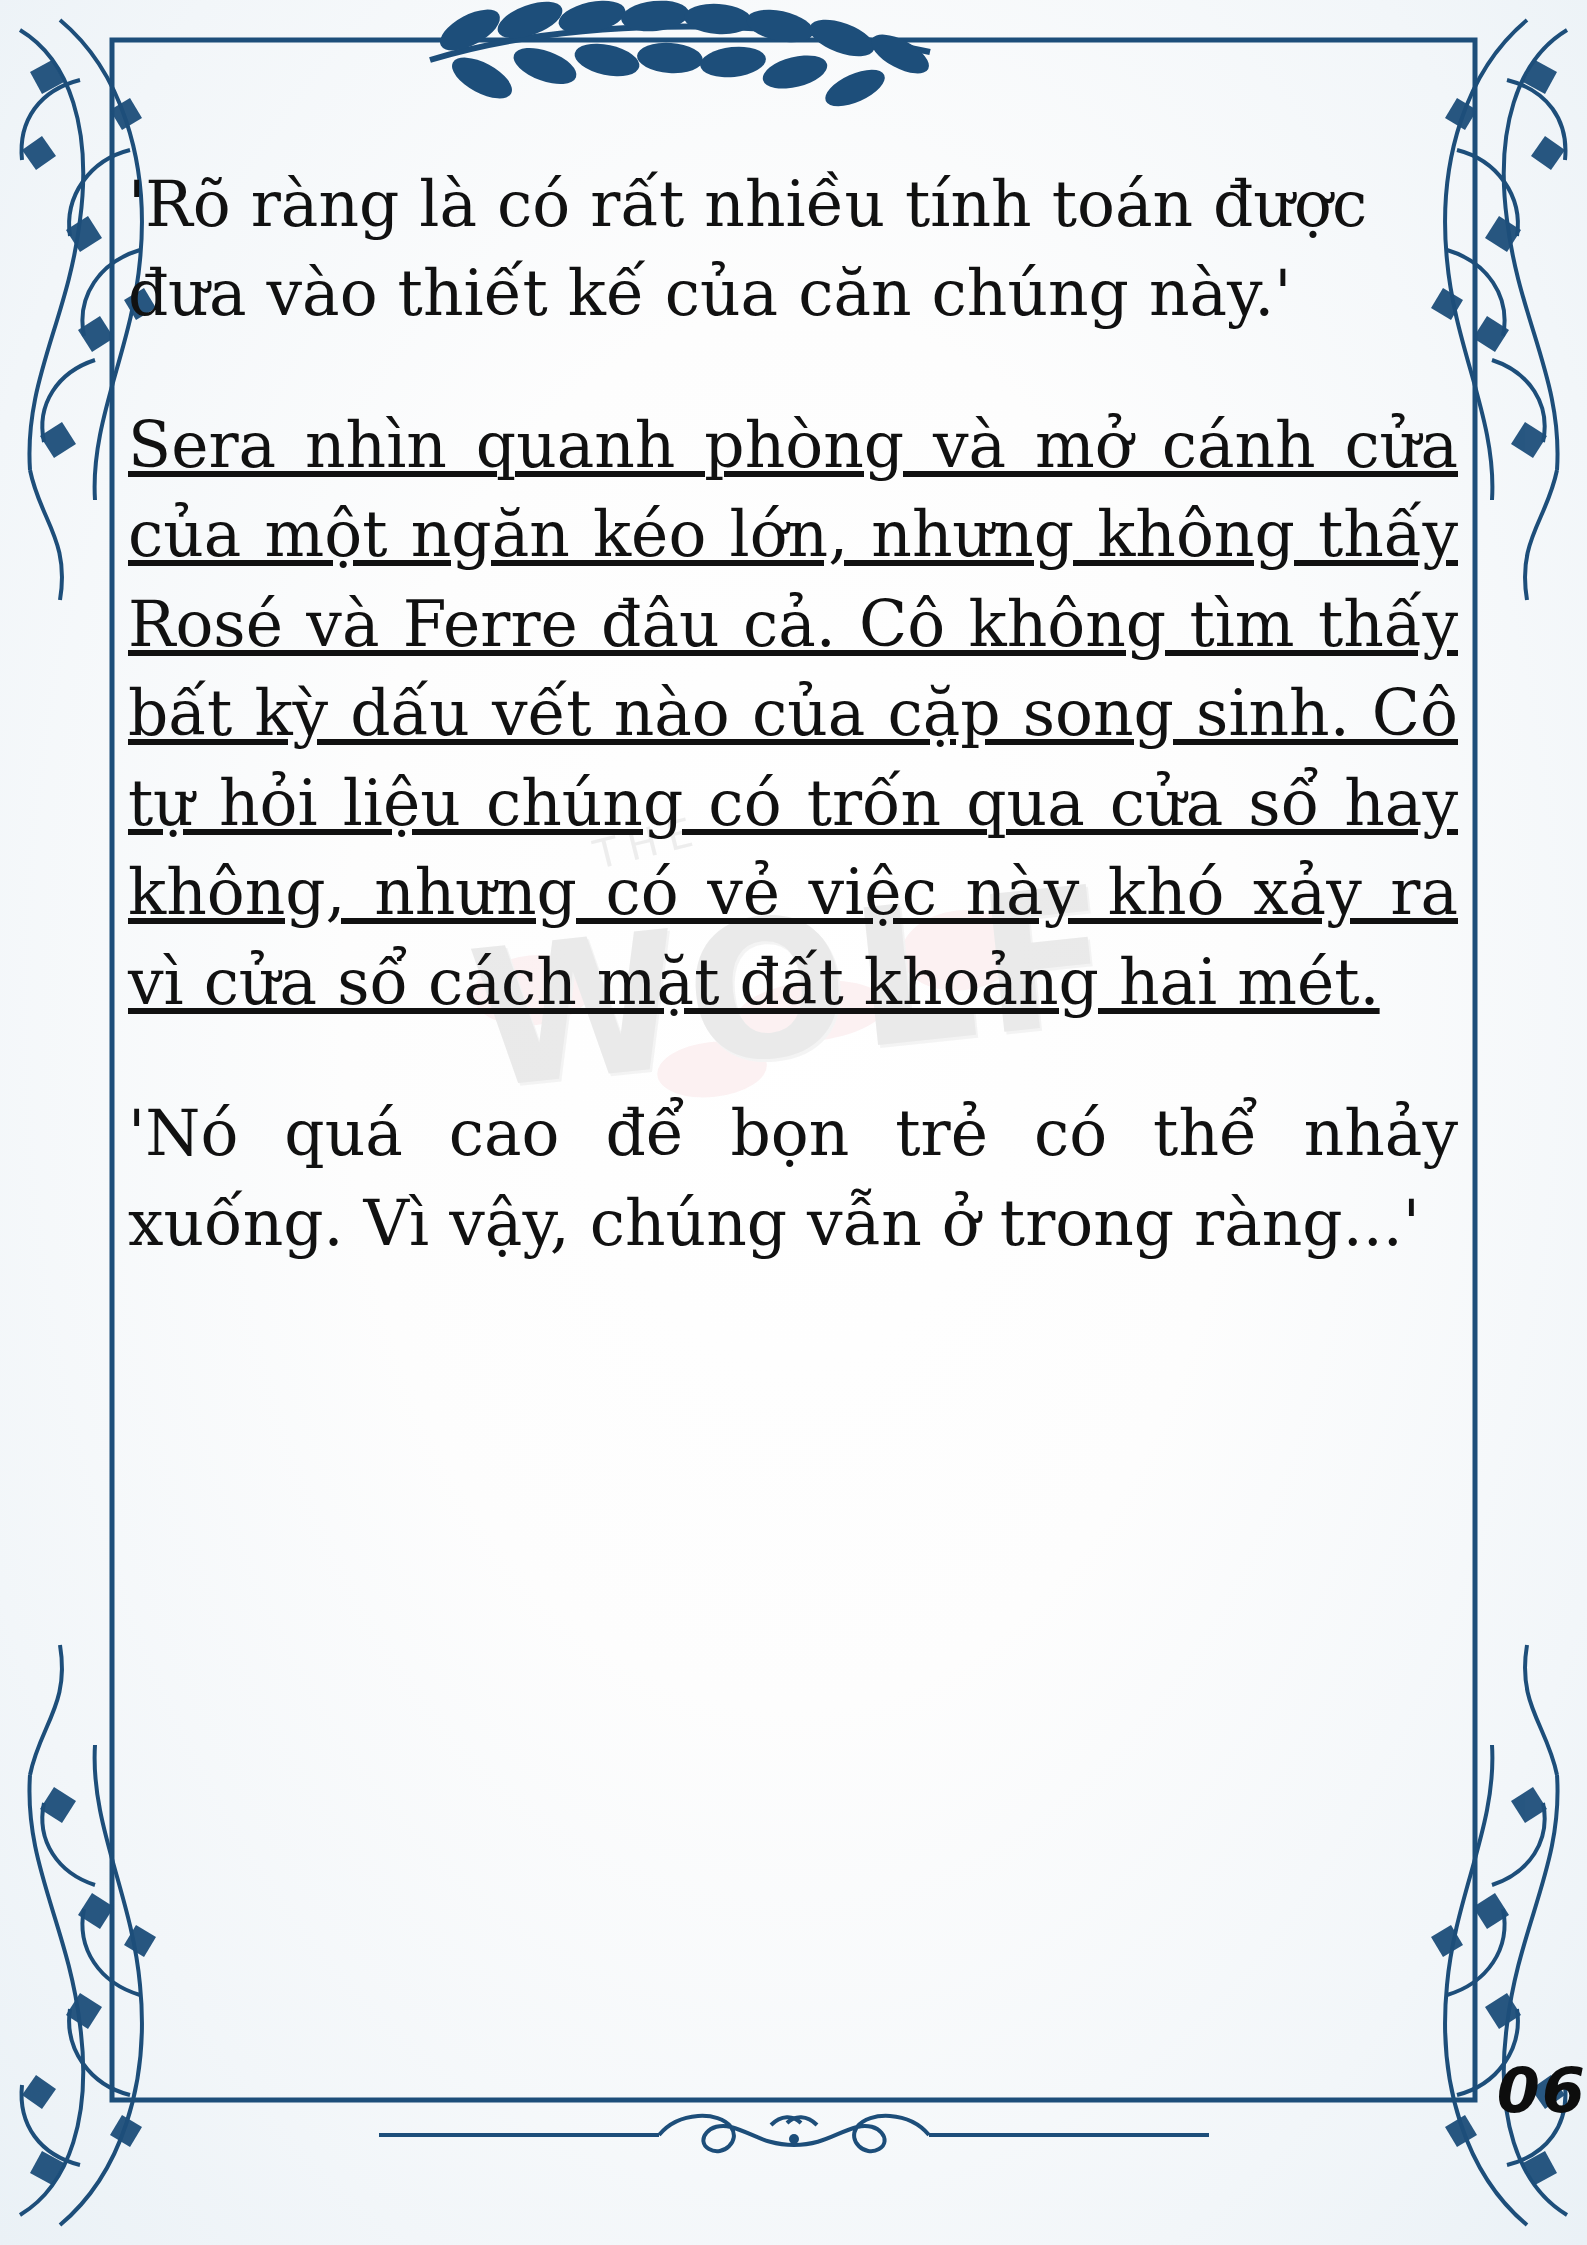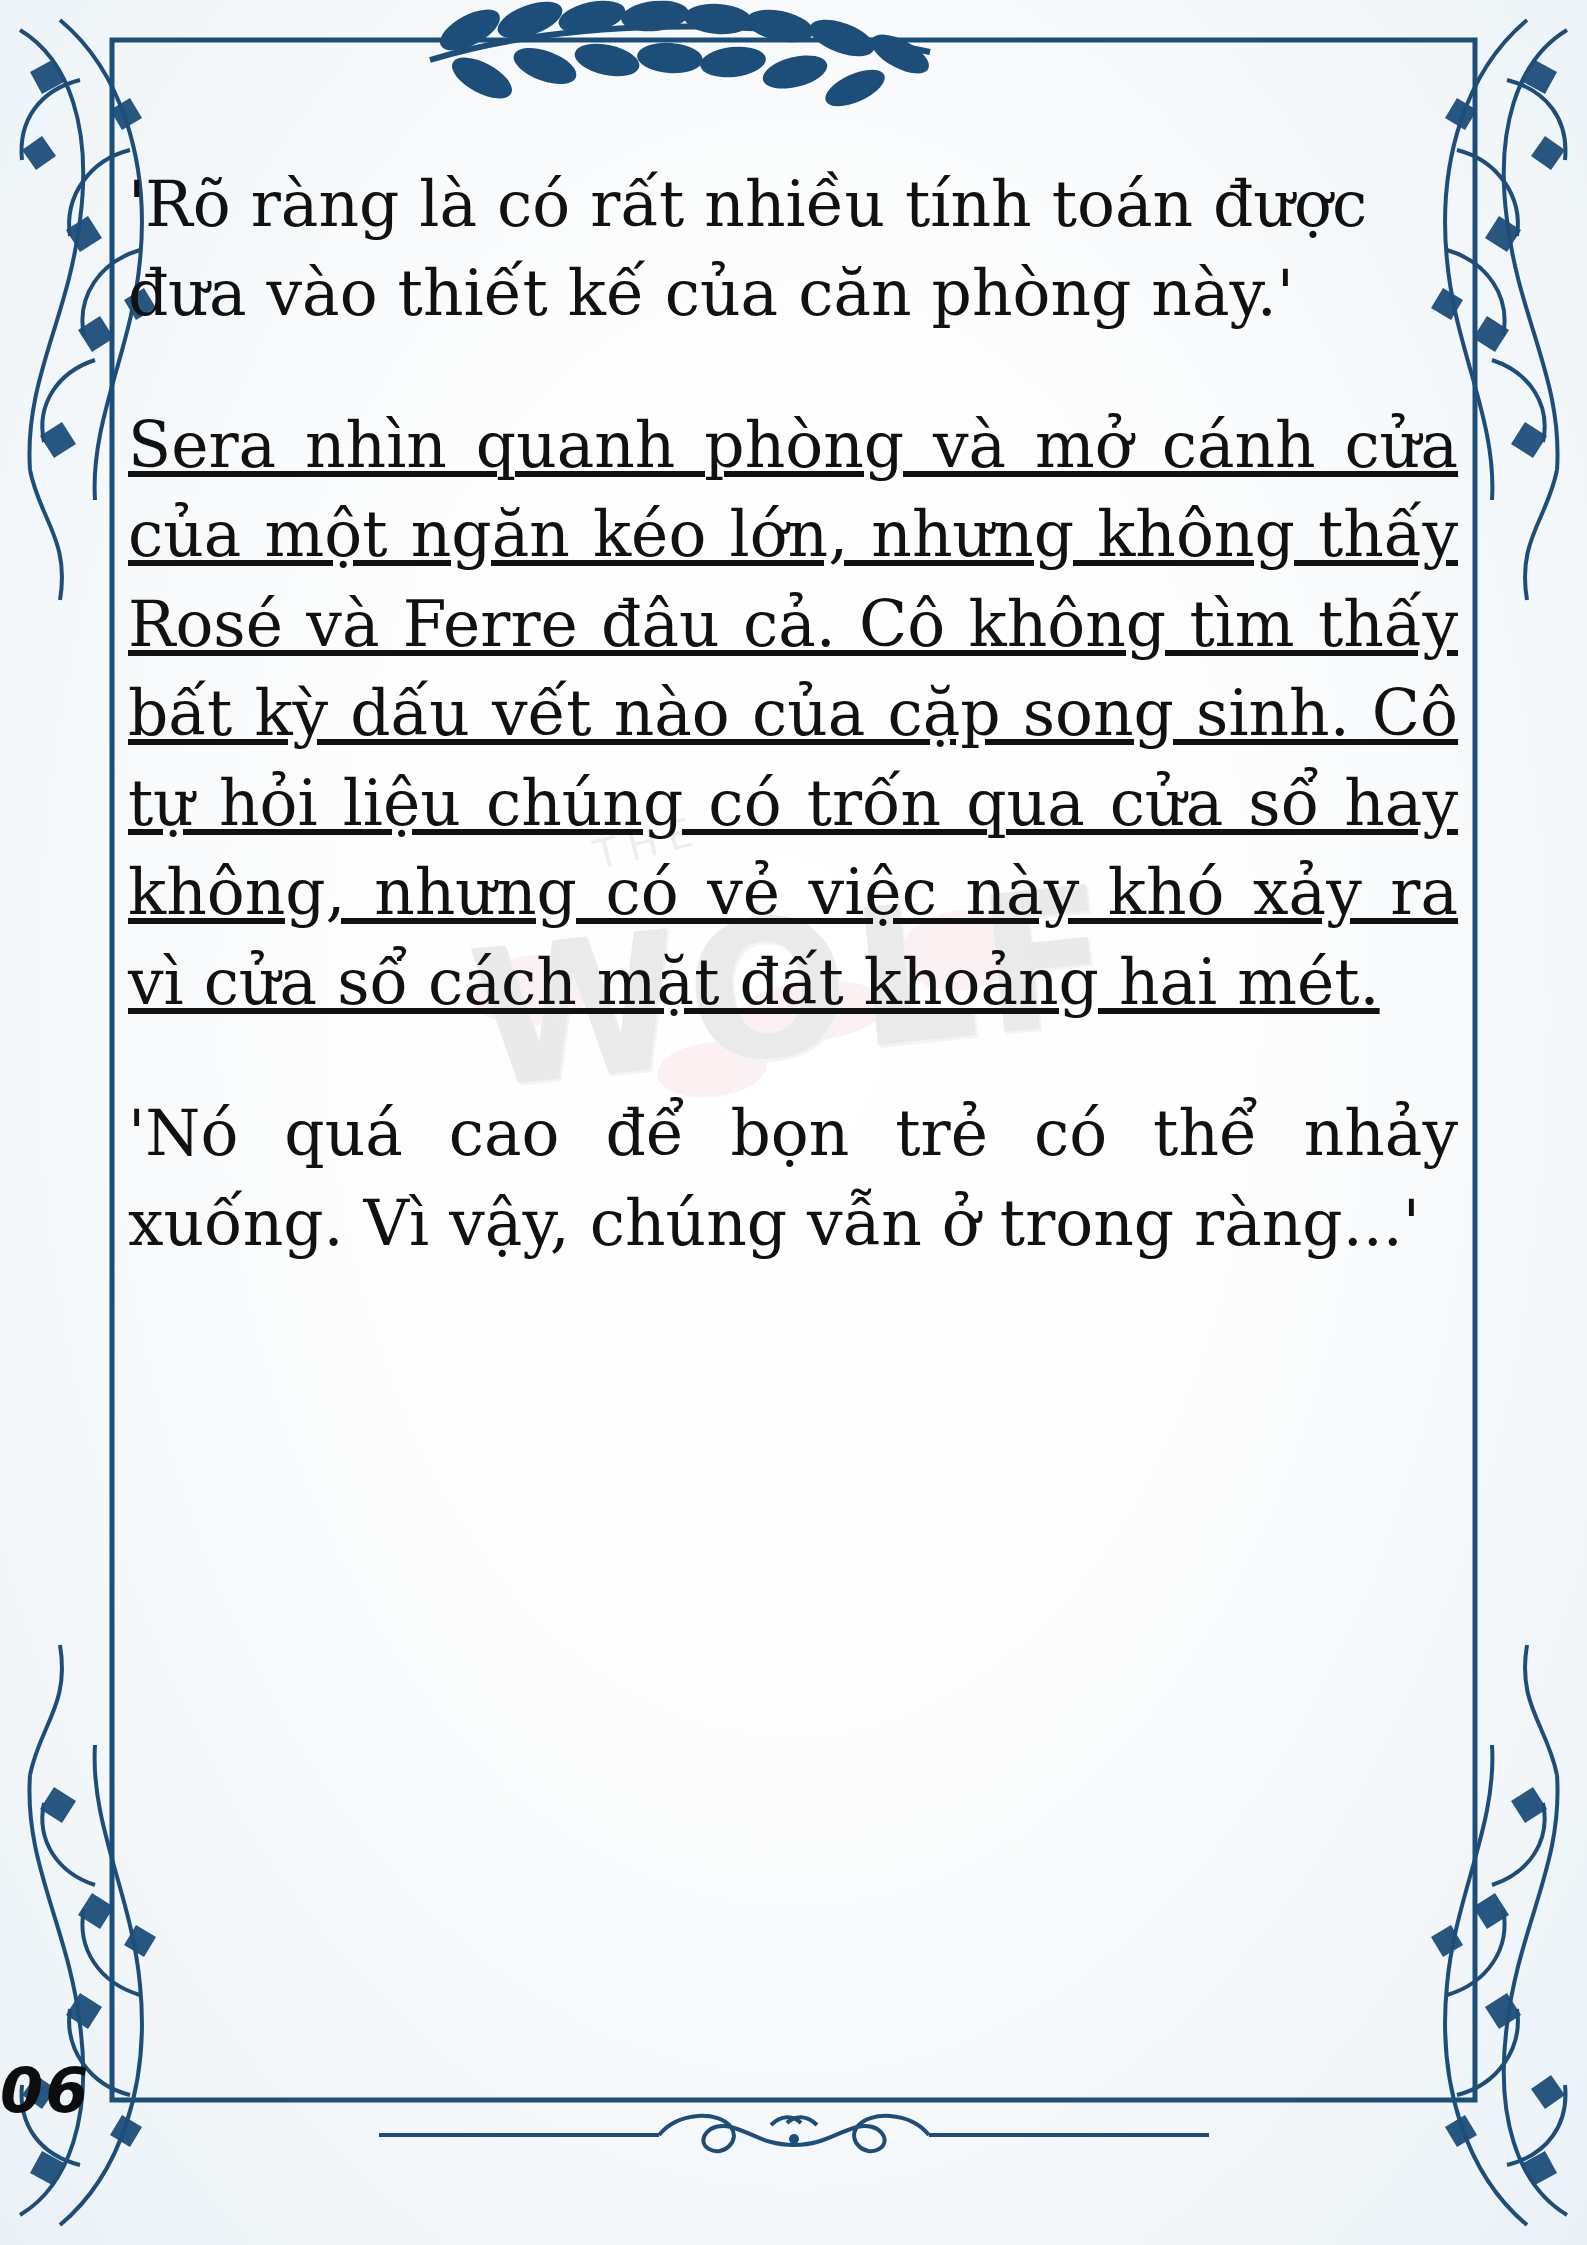--- a/index.html
+++ b/index.html
@@ -86,21 +86,21 @@
   p.para:last-child { margin-bottom: 0; }
   p.justify { text-align: justify; text-decoration: underline; }
   p.justify-wide { text-align: justify; }
 
   
   .page-number {
     position: absolute;
     left: 0;
     right: 0;
     bottom: 118px;
-    text-align: left;
+    text-align: right;
     z-index: 6;
     font-family: "DejaVu Sans", sans-serif;
     font-weight: bold;
     font-style: italic;
     font-size: 62px;
     color: #0d0d0d;
     letter-spacing: 2px;
   }
 
   .bottom-rule {
@@ -226,21 +226,21 @@
   <div class="watermark">
     <div class="wm-pink" style="left:40px; top:150px; width:120px; height:70px;"></div>
     <div class="wm-pink" style="left:300px; top:205px; width:150px; height:60px;"></div>
     <div class="wm-pink" style="left:470px; top:150px; width:120px; height:80px;"></div>
     <div class="wm-pink" style="left:215px; top:255px; width:110px; height:55px;"></div>
     <div class="wm-sub">THE</div>
     <div class="wm-text">WOLF</div>
   </div>
 
   <div class="content">
-    <p class="para">'Rõ ràng là có rất nhiều tính toán được đưa vào thiết kế của căn phòng này.'</p>
+    <p class="para">'Rõ ràng là có rất nhiều tính toán được đưa vào thiết kế của căn chúng này.'</p>
     <p class="para justify">Sera nhìn quanh phòng và mở cánh cửa của một ngăn kéo lớn, nhưng không thấy Rosé và Ferre đâu cả. Cô không tìm thấy bất kỳ dấu vết nào của cặp song sinh. Cô tự hỏi liệu chúng có trốn qua cửa sổ hay không, nhưng có vẻ việc này khó xảy ra vì cửa sổ cách mặt đất khoảng hai mét.</p>
     <p class="para justify-wide">'Nó quá cao để bọn trẻ có thể nhảy xuống. Vì vậy, chúng vẫn ở trong ràng...'</p>
   </div>
 
   <div class="page-number">06</div>
 
   <svg class="bottom-rule" viewBox="0 0 830 60">
     <g stroke="#1d4e7a" fill="none" stroke-width="4">
       <line x1="0" y1="30" x2="280" y2="30"></line>
       <line x1="550" y1="30" x2="830" y2="30"></line>

